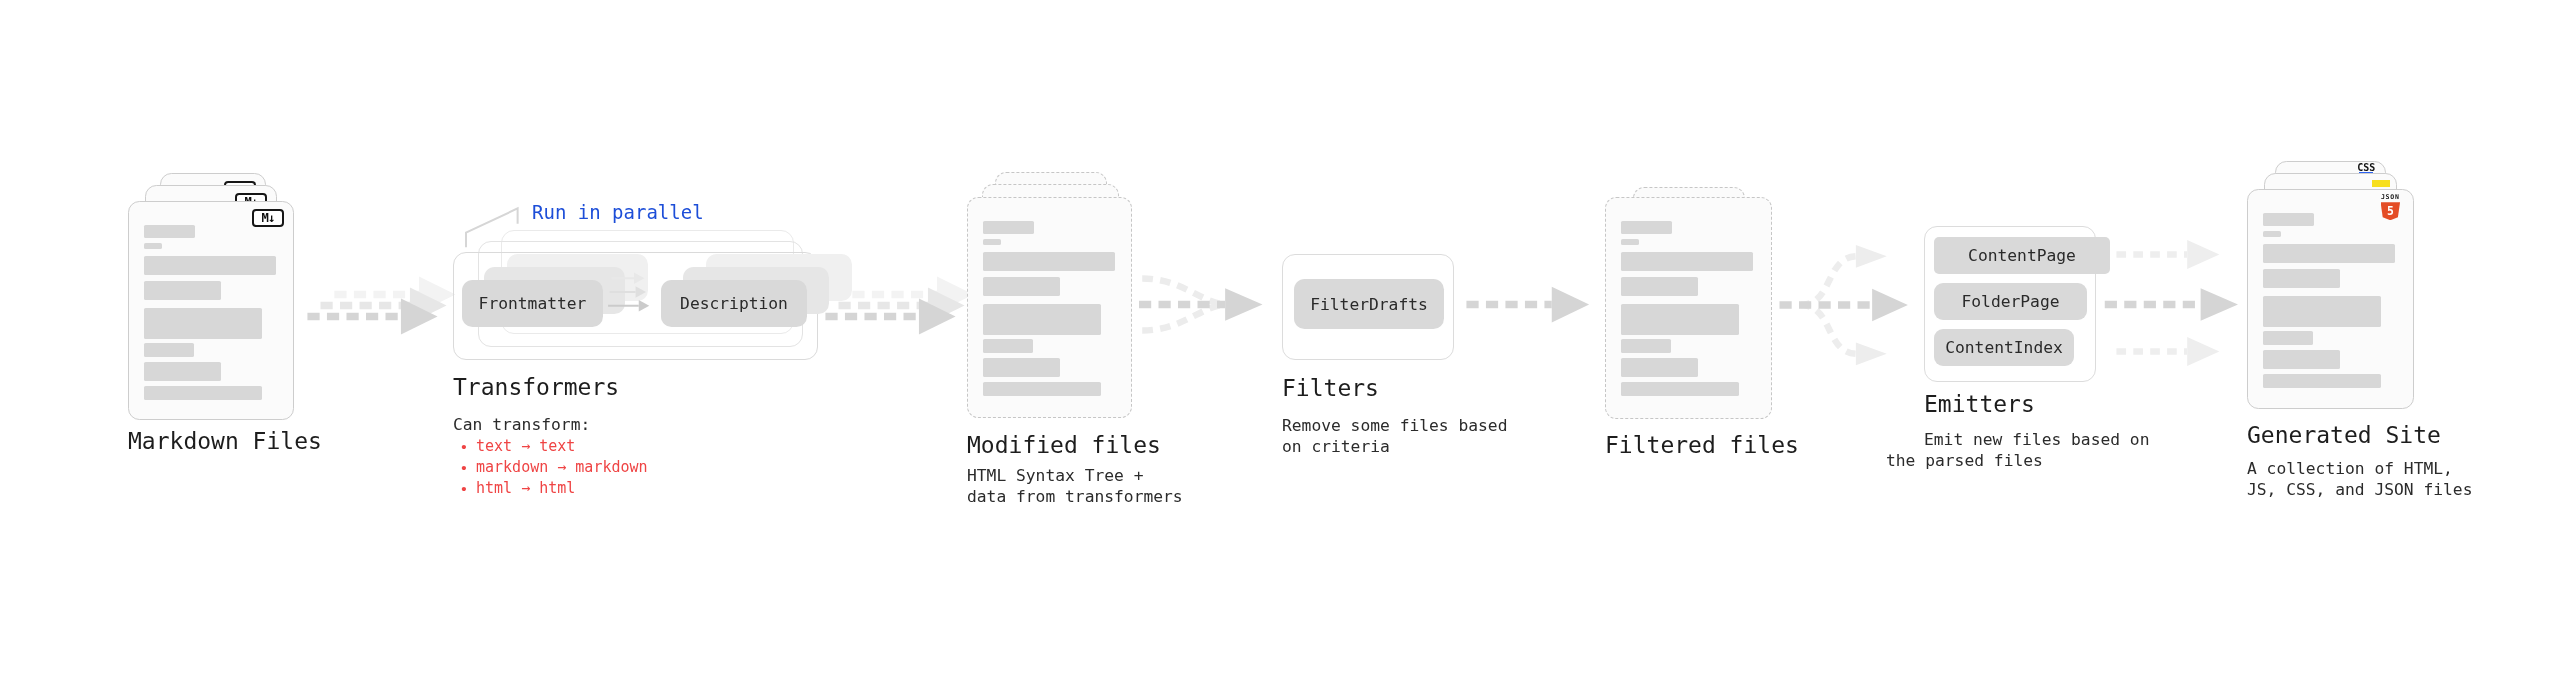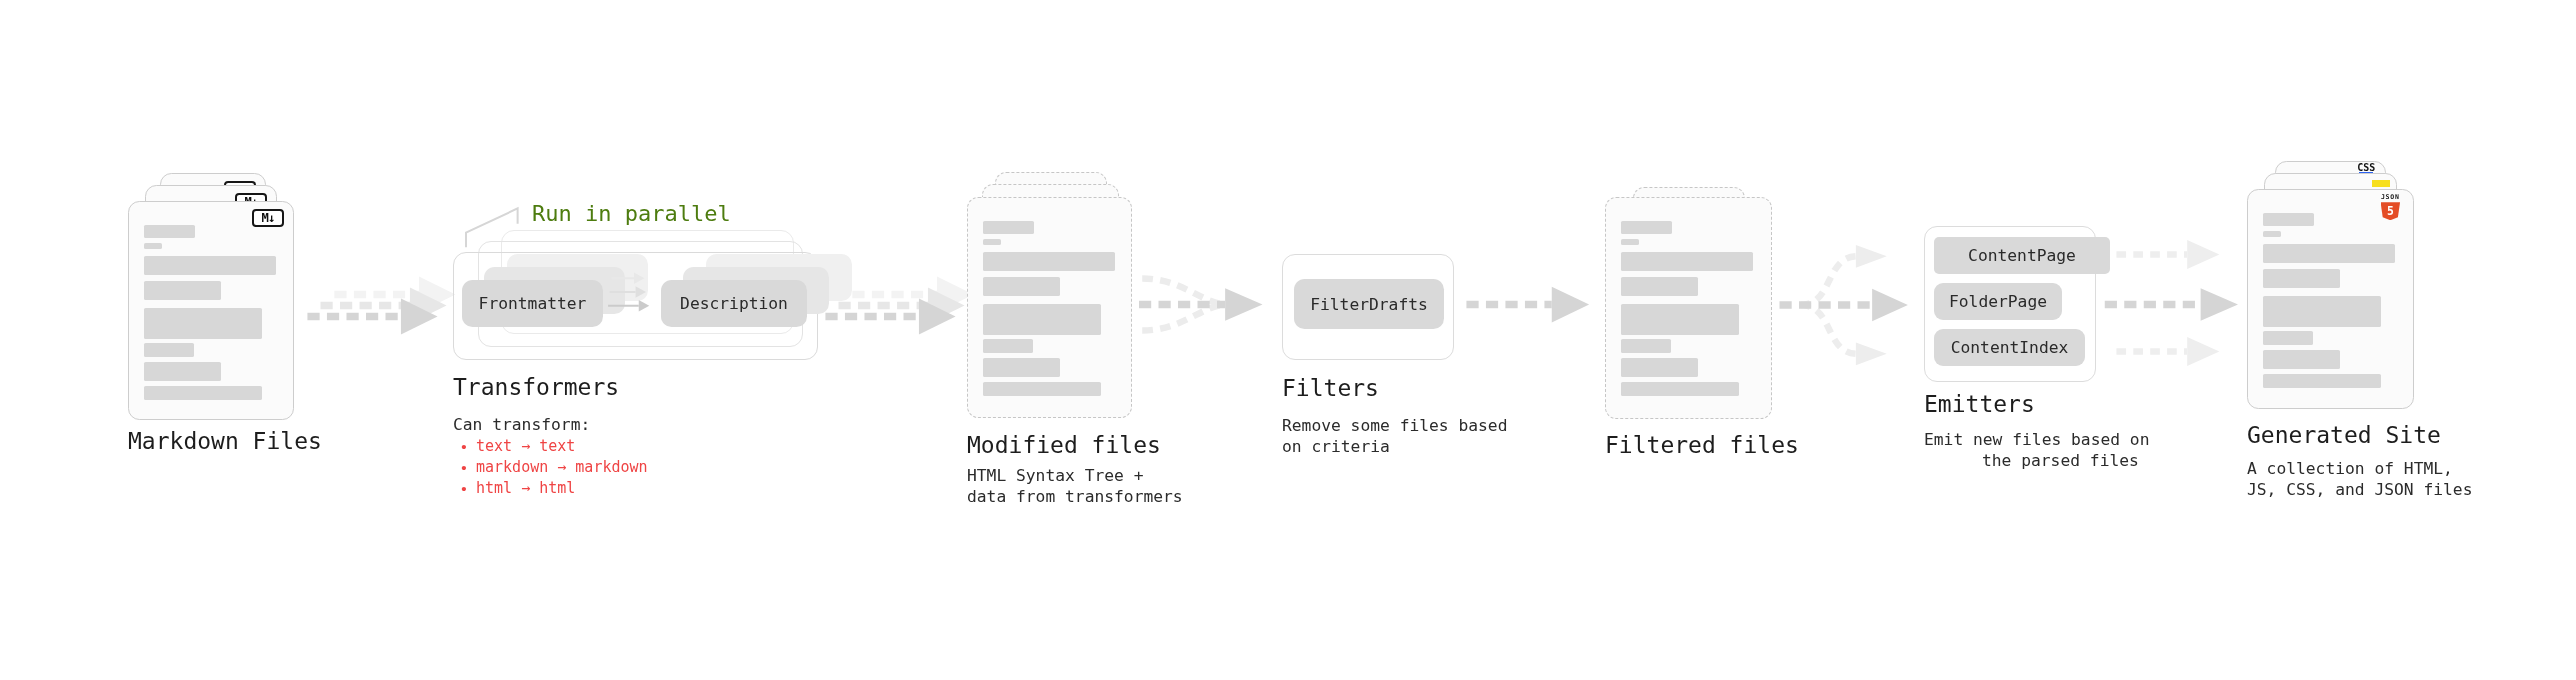--- a/index.html
+++ b/index.html
@@ -3,21 +3,21 @@
 <meta charset="utf-8">
 <style>
   html,body{margin:0;padding:0;background:#fff;}
   #stage{position:relative;width:2576px;height:681px;background:#ffffff;overflow:hidden;
          font-family:"DejaVu Sans Mono","Liberation Mono",monospace;}
   .card{position:absolute;background:#fbfbfb;border:1.6px solid #cdcdcd;border-radius:11.4px;box-sizing:border-box;}
   .card.dashed{border-style:dashed;border-color:#c6c6c6;}
   .skel i{display:block;background:#d7d7d7;border-radius:1.6px;margin-left:15.4px;}
   .label{position:absolute;font-size:23px;line-height:24.4px;color:#1d1d1d;white-space:pre;}
   .desc{position:absolute;font-size:16.3px;line-height:21px;color:#2b2b2b;white-space:pre;}
-  .note{position:absolute;font-size:22px;color:#4d7c0f;white-space:pre;}
+  .note{position:absolute;font-size:19px;color:#1d4ed8;white-space:pre;}
   .pill{position:absolute;background:#d9d9d9;border-radius:10.6px;display:flex;align-items:center;justify-content:center;
         font-size:16.3px;color:#2a2a2a;box-sizing:border-box;}
   .pill.echo1{background:#e6e6e6;} .pill.echo2{background:#f0f0f0;}
   .tbox{position:absolute;border:1.6px solid #dadada;border-radius:13px;background:transparent;box-sizing:border-box;}
   .tbox.mid{border-color:#e3e3e3;} .tbox.back{border-color:#eaeaea;}
   .mlogo{position:absolute;top:6.5px;right:9px;width:32px;height:18.7px;border:2.4px solid #161616;border-radius:4.1px;
          background:#fff;display:flex;align-items:center;justify-content:center;font-weight:bold;font-size:12.2px;
          color:#111;box-sizing:border-box;letter-spacing:-0.8px;}
   .bullets div{position:relative;padding-left:23px;font-size:15px;line-height:21px;color:#ef4444;white-space:pre;}
   .bullets div::before{content:"•";position:absolute;left:6.5px;font-size:14.6px;}
@@ -183,25 +183,25 @@
     <polygon points="98,6 136,20 98,34" fill="#ededed"></polygon>
     <path d="M30,80 C70,80 60,138 98,140" fill="none" stroke="#ededed" stroke-width="8" stroke-dasharray="12 9"></path>
     <polygon points="98,126 136,140 98,154" fill="#ededed"></polygon>
     <line x1="4" y1="80" x2="118" y2="80" stroke="#d5d5d5" stroke-width="9" stroke-dasharray="15 9"></line>
     <polygon points="118,60 162,80 118,100" fill="#d5d5d5"></polygon>
   </svg>
 
   <div>
     <div class="tbox" style="left:1924px;top:226px;width:172px;height:156px;border-color:#dcdcdc;"></div>
     <div class="pill" style="left:1934px;top:237px;width:176px;height:37px;border-radius:5px;">ContentPage</div>
-    <div class="pill" style="left:1934px;top:283px;width:128px;height:37px;border-radius:9px;">FolderPage</div>
-    <div class="pill" style="left:1934px;top:329px;width:151px;height:37px;border-radius:9px;">ContentIndex</div>
+    <div class="pill" style="left:1934px;top:283px;width:153px;height:37px;border-radius:9px;">FolderPage</div>
+    <div class="pill" style="left:1934px;top:329px;width:140px;height:37px;border-radius:9px;">ContentIndex</div>
     <div class="label" style="left:1924px;top:392px;">Emitters</div>
     <div class="desc" style="left:1924px;top:429px;">Emit new files based on</div>
-    <div class="desc" style="left:1982px;top:450px;text-align:center;">the parsed files</div>
+    <div class="desc" style="left:1886px;top:450px;text-align:center;">the parsed files</div>
   </div>
 
   <svg class="abs" style="left:2114px;top:236px;" width="111" height="37" viewBox="0 0 136 46">
     <line x1="2" y1="23" x2="90" y2="23" stroke="#eeeeee" stroke-width="8" stroke-dasharray="12 9"></line>
     <polygon points="90,5 130,23 90,41" fill="#eeeeee"></polygon>
   </svg>
   <svg class="abs" style="left:2103px;top:285px;" width="140" height="39" viewBox="0 0 172 48">
     <line x1="2" y1="24" x2="120" y2="24" stroke="#d5d5d5" stroke-width="9" stroke-dasharray="15 9"></line>
     <polygon points="120,4 166,24 120,44" fill="#d5d5d5"></polygon>
   </svg>

